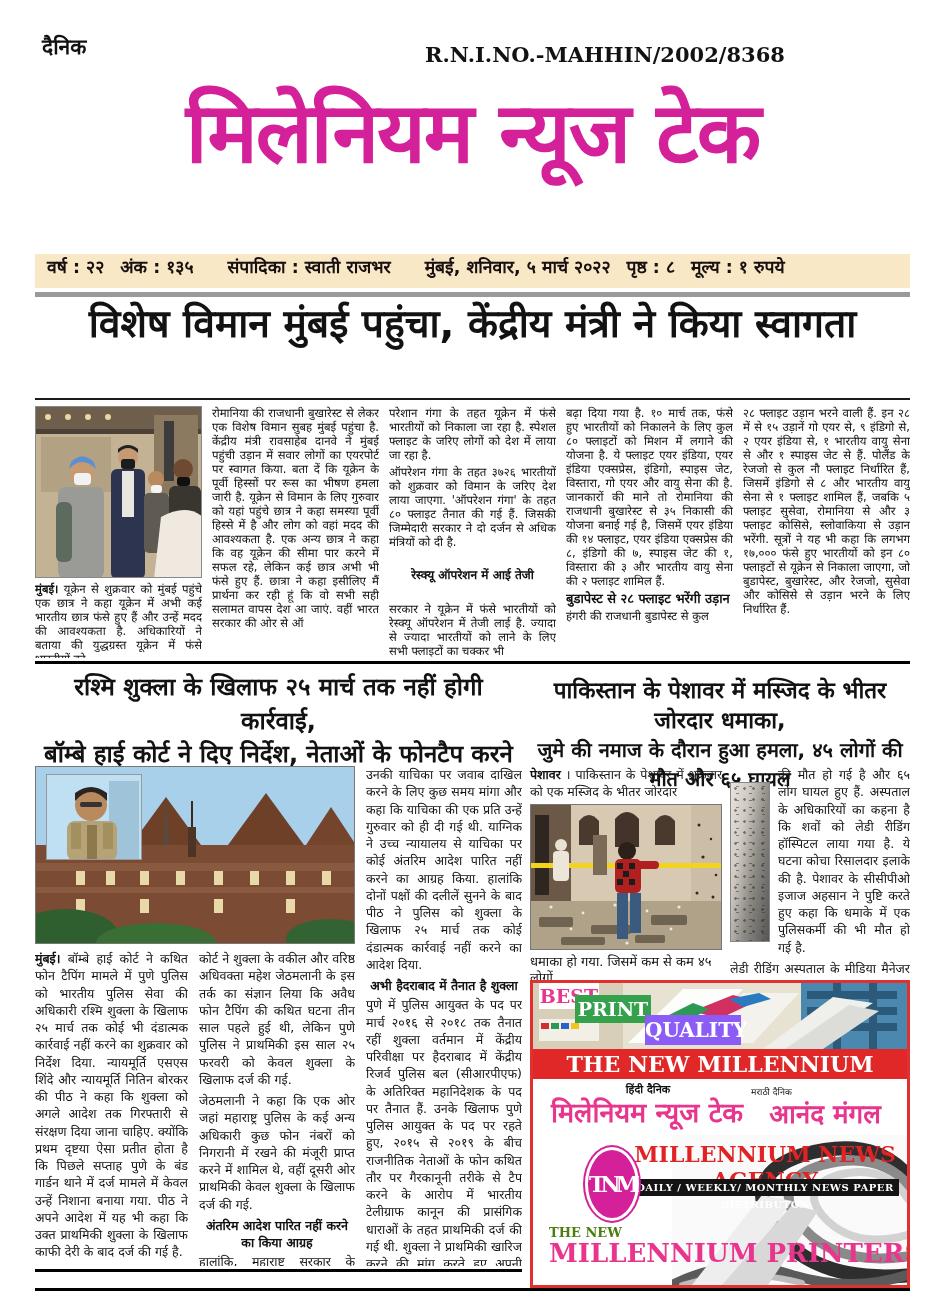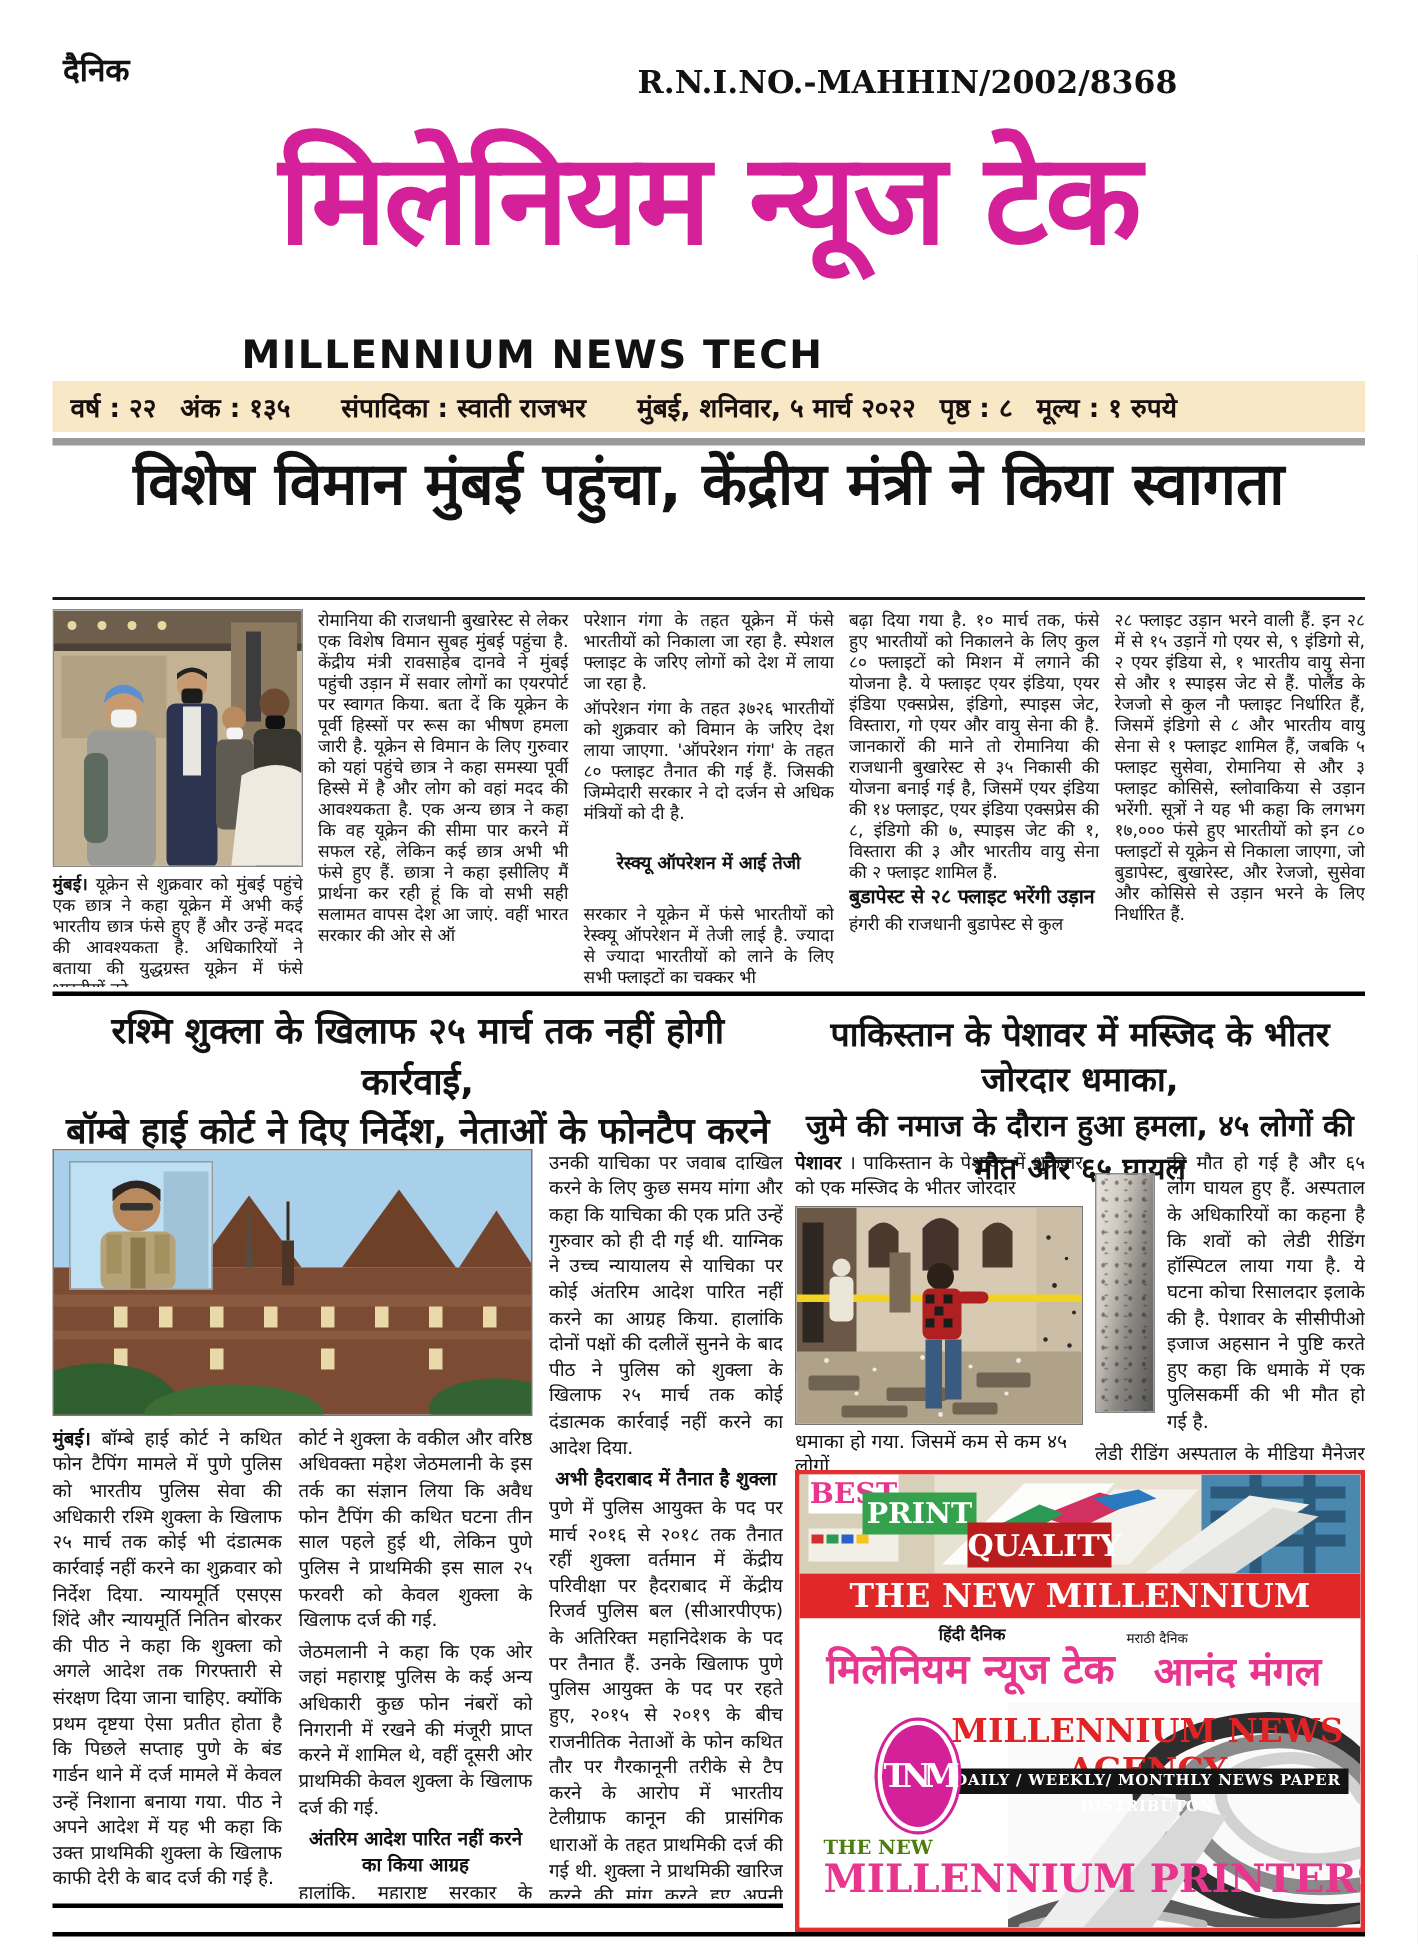--- a/index.html
+++ b/index.html
@@ -8,22 +8,22 @@
         font-family:"DejaVu Sans","Liberation Sans",sans-serif;color:#121212}
   .abs{position:absolute}
   .serif{font-family:"DejaVu Serif","Liberation Serif",serif}
 
   
   .daily-label{left:42px;top:32px;font-size:21px;font-weight:800}
   .rni{left:420px;top:42px;width:370px;text-align:center;font-size:21px;font-weight:800}
   .paper-title{left:35px;top:70px;width:875px;font-size:84px;font-weight:800;color:#d4219a;
                text-align:center;line-height:1.5;letter-spacing:-2px;white-space:nowrap}
   .paper-subtitle{left:140px;top:222px;width:430px;text-align:center;font-size:26px;font-weight:800;letter-spacing:1px}
-  .info-bar{left:35px;top:254px;width:875px;height:34px;background:#f8e8c6;display:flex;align-items:center;
-            padding:16px 12px;font-size:17.5px;font-weight:800;white-space:nowrap;color:#181010}
+  .info-bar{left:35px;top:254px;width:875px;height:34px;background:#f8e8c6;display:flex;align-items:flex-start;
+            padding:0 12px;font-size:17.5px;font-weight:800;white-space:nowrap;color:#181010}
   .info-bar span{margin-right:16px}
   .info-bar .gap-big{margin-right:34px}
   .gray-band{left:35px;top:292px;width:875px;height:5px;background:#9a9a9a}
 
   
   .lead-headline{left:35px;top:300px;width:875px;text-align:center;font-weight:800;font-size:39px;line-height:1.22}
   .rule-thin{left:35px;top:398px;width:875px;height:2px;background:#1a1a1a}
 
   
   .story1{left:35px;top:406px;width:875px;height:252px;display:flex;gap:10px}
@@ -66,21 +66,21 @@
      background-size:9px 11px,13px 7px;opacity:.5}
   .blast-caption{font-size:13px;line-height:1.3;margin-top:2px}
 
   
   .ad{left:530px;top:980px;width:380px;height:308px;border:3px solid #e03030;background:#fff;overflow:hidden}
   .ad-collage{position:absolute;left:0;top:0;width:100%;height:66px;overflow:hidden}
   .ad-best{position:absolute;left:6px;top:0;width:60px;height:26px;background:#fff;color:#e8368f;
            font-weight:800;font-size:19px;text-align:center;line-height:26px}
   .ad-print{position:absolute;left:42px;top:12px;width:76px;height:28px;background:#35a14c;color:#fff;
             font-weight:800;font-size:19px;text-align:center;line-height:28px}
-  .ad-quality{position:absolute;left:112px;top:32px;width:96px;height:30px;background:#b91c1c;color:#fff;
+  .ad-quality{position:absolute;left:112px;top:32px;width:96px;height:30px;background:#8b5cf6;color:#fff;
               font-weight:800;font-size:20px;text-align:center;line-height:30px}
   .ad-redband{position:absolute;left:0;top:66px;width:100%;height:30px;background:#e02828;color:#fff;
               font-weight:800;font-size:22px;text-align:center;line-height:30px}
   .ad-dailies{position:absolute;left:0;top:96px;width:100%;height:56px;background:#fff}
   .ad-hindi-label{position:absolute;left:10px;top:2px;width:210px;text-align:center;font-size:11px;font-weight:800}
   .ad-hindi-name{position:absolute;left:4px;top:14px;width:220px;text-align:center;font-size:27px;font-weight:800;color:#e8368f}
   .ad-marathi-label{position:absolute;right:6px;top:6px;width:150px;text-align:left;font-size:9px;font-weight:400}
   .ad-marathi-name{position:absolute;right:2px;top:16px;width:160px;text-align:center;font-size:26px;font-weight:800;color:#e8368f}
   .ad-bottom{position:absolute;left:0;top:152px;width:100%;height:150px;background:#fff}
   .ad-rolls{position:absolute;right:0;top:0;width:235px;height:150px;overflow:hidden}
@@ -96,21 +96,20 @@
   .rule-bottom{left:35px;top:1288px;width:875px;height:3px;background:#000}
 </style>
 </head>
 <body>
 
 <div class="page">
 
   <div class="abs daily-label">दैनिक</div>
   <div class="abs rni serif">R.N.I.NO.-MAHHIN/2002/8368</div>
   <div class="abs paper-title">मिलेनियम न्यूज टेक</div>
-  <div class="abs paper-subtitle">MILLENNIUM NEWS TECH</div>
 
   <div class="abs info-bar">
     <span>वर्ष : २२</span>
     <span class="gap-big">अंक : १३५</span>
     <span class="gap-big">संपादिका : स्वाती राजभर</span>
     <span>मुंबई, शनिवार, ५ मार्च २०२२</span>
     <span>पृष्ठ : ८</span>
     <span>मूल्य : १ रुपये</span>
   </div>
   <div class="abs gray-band"></div>

